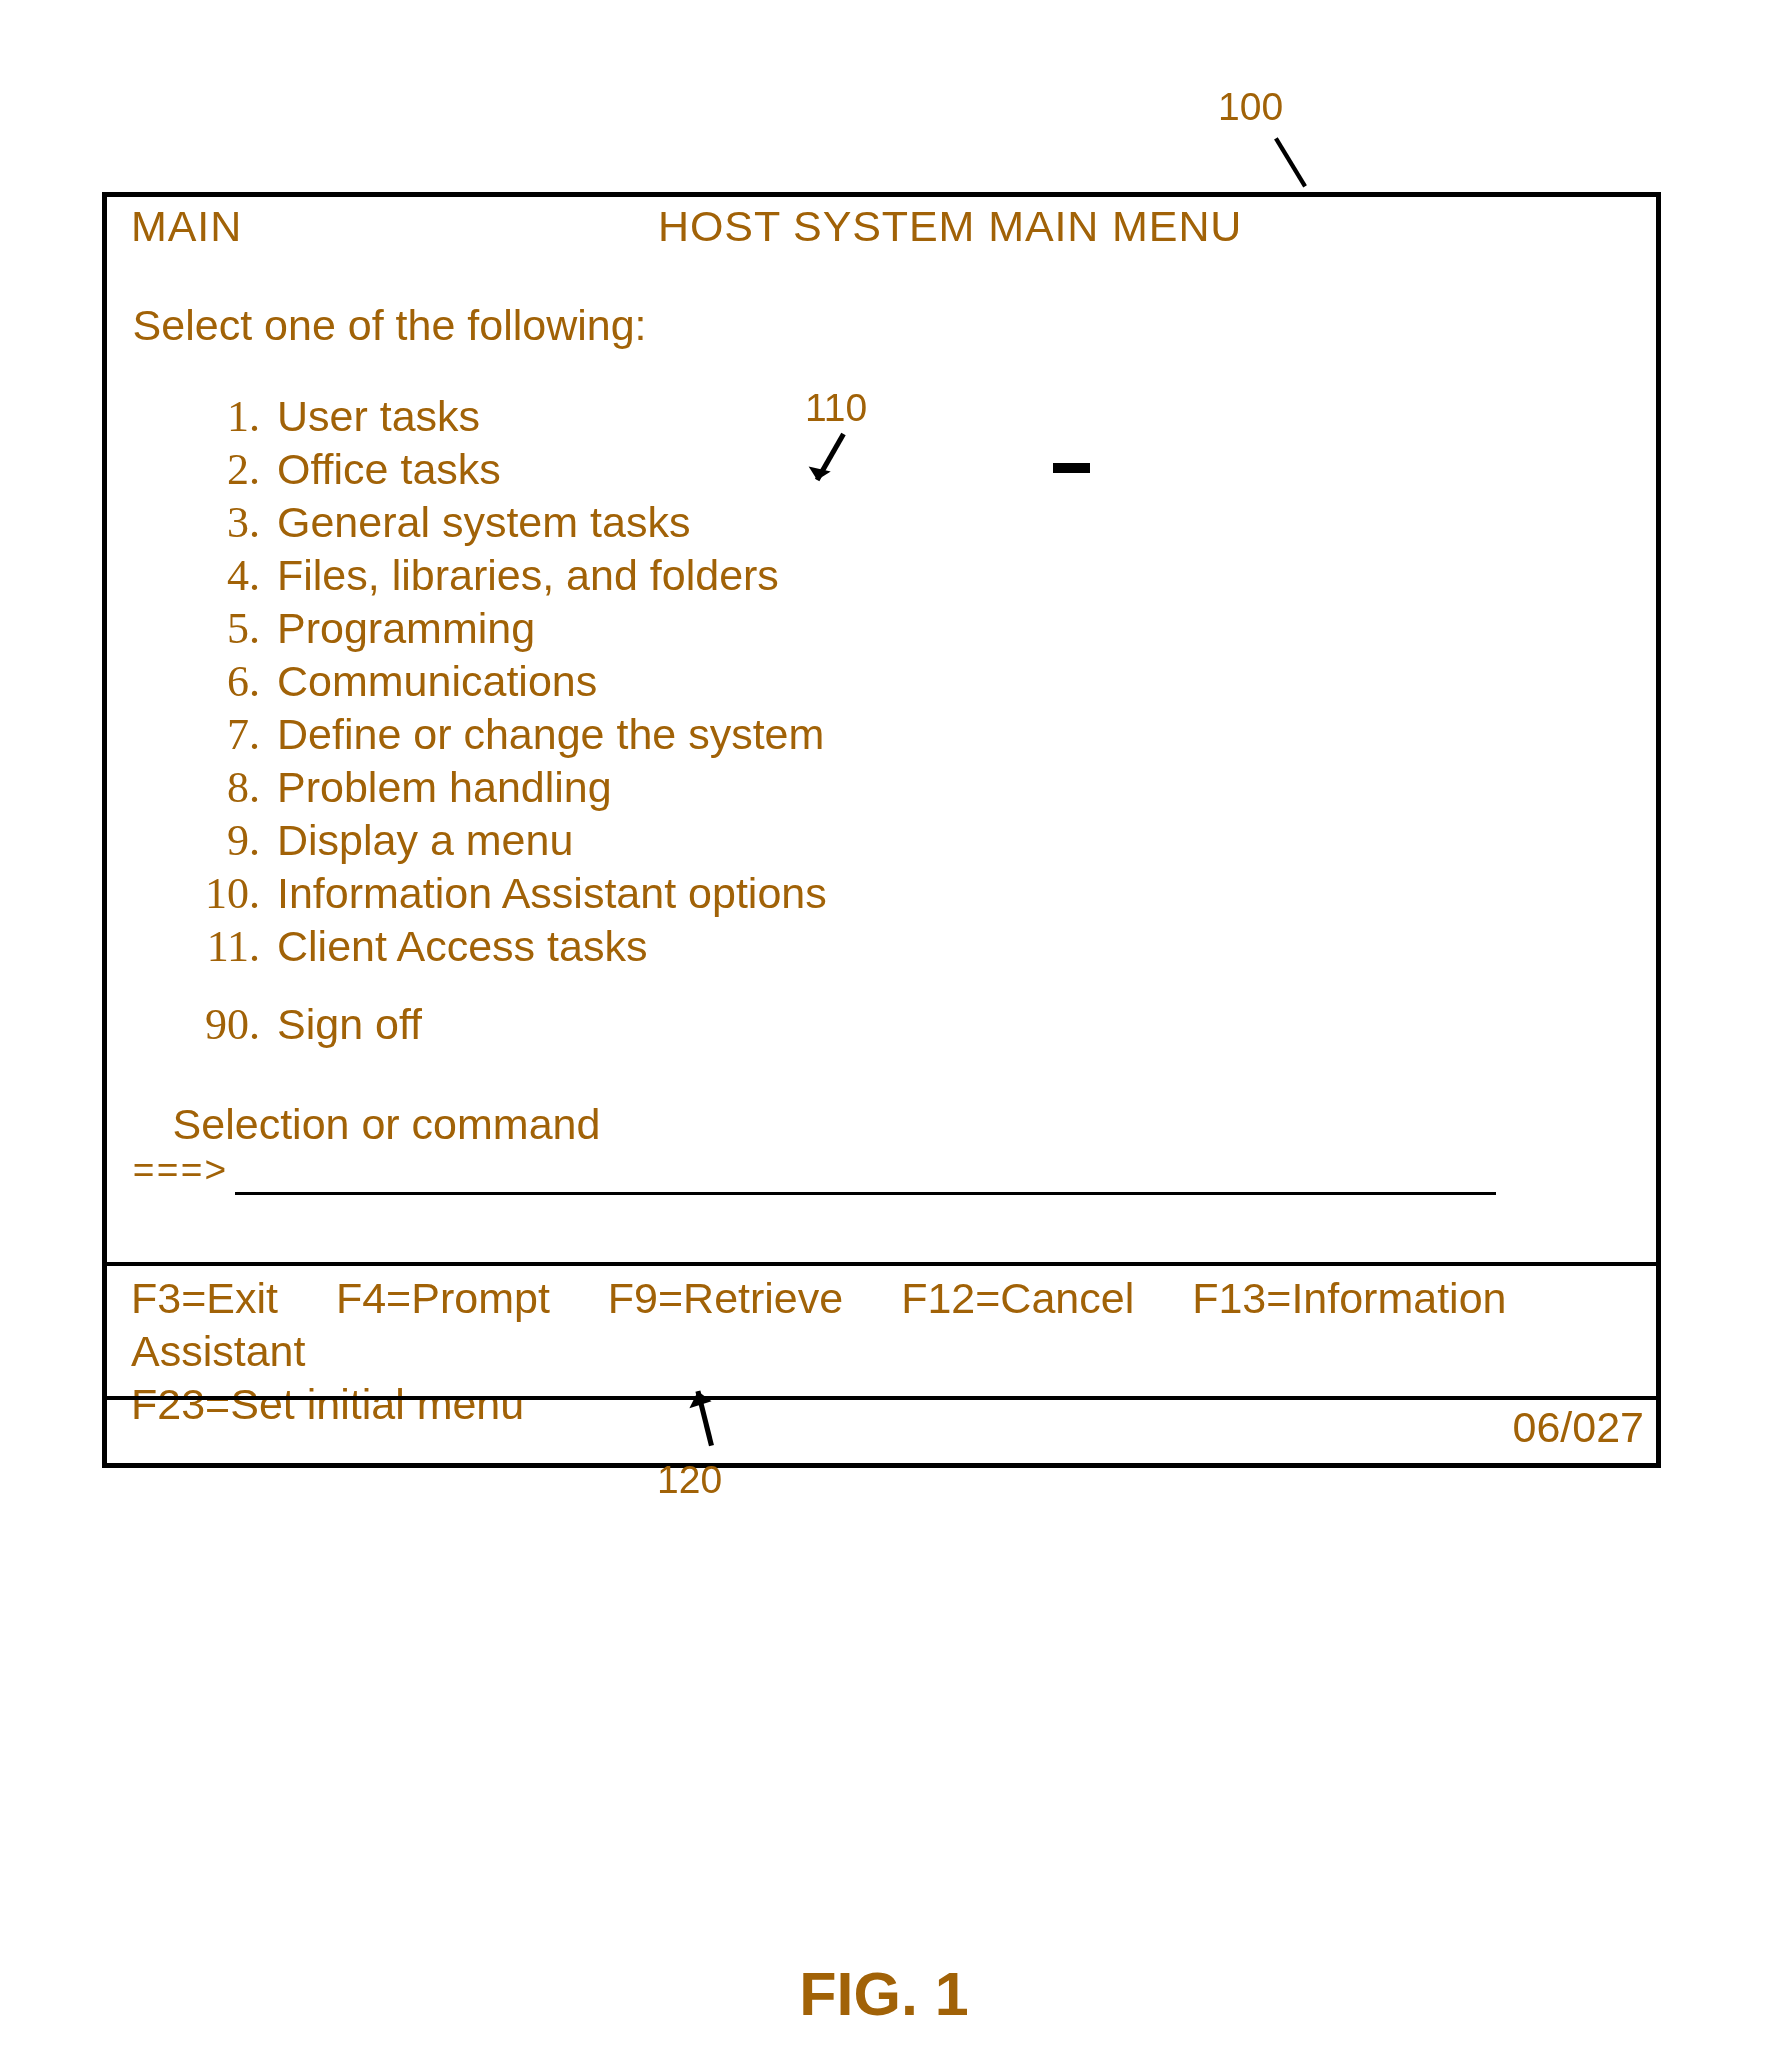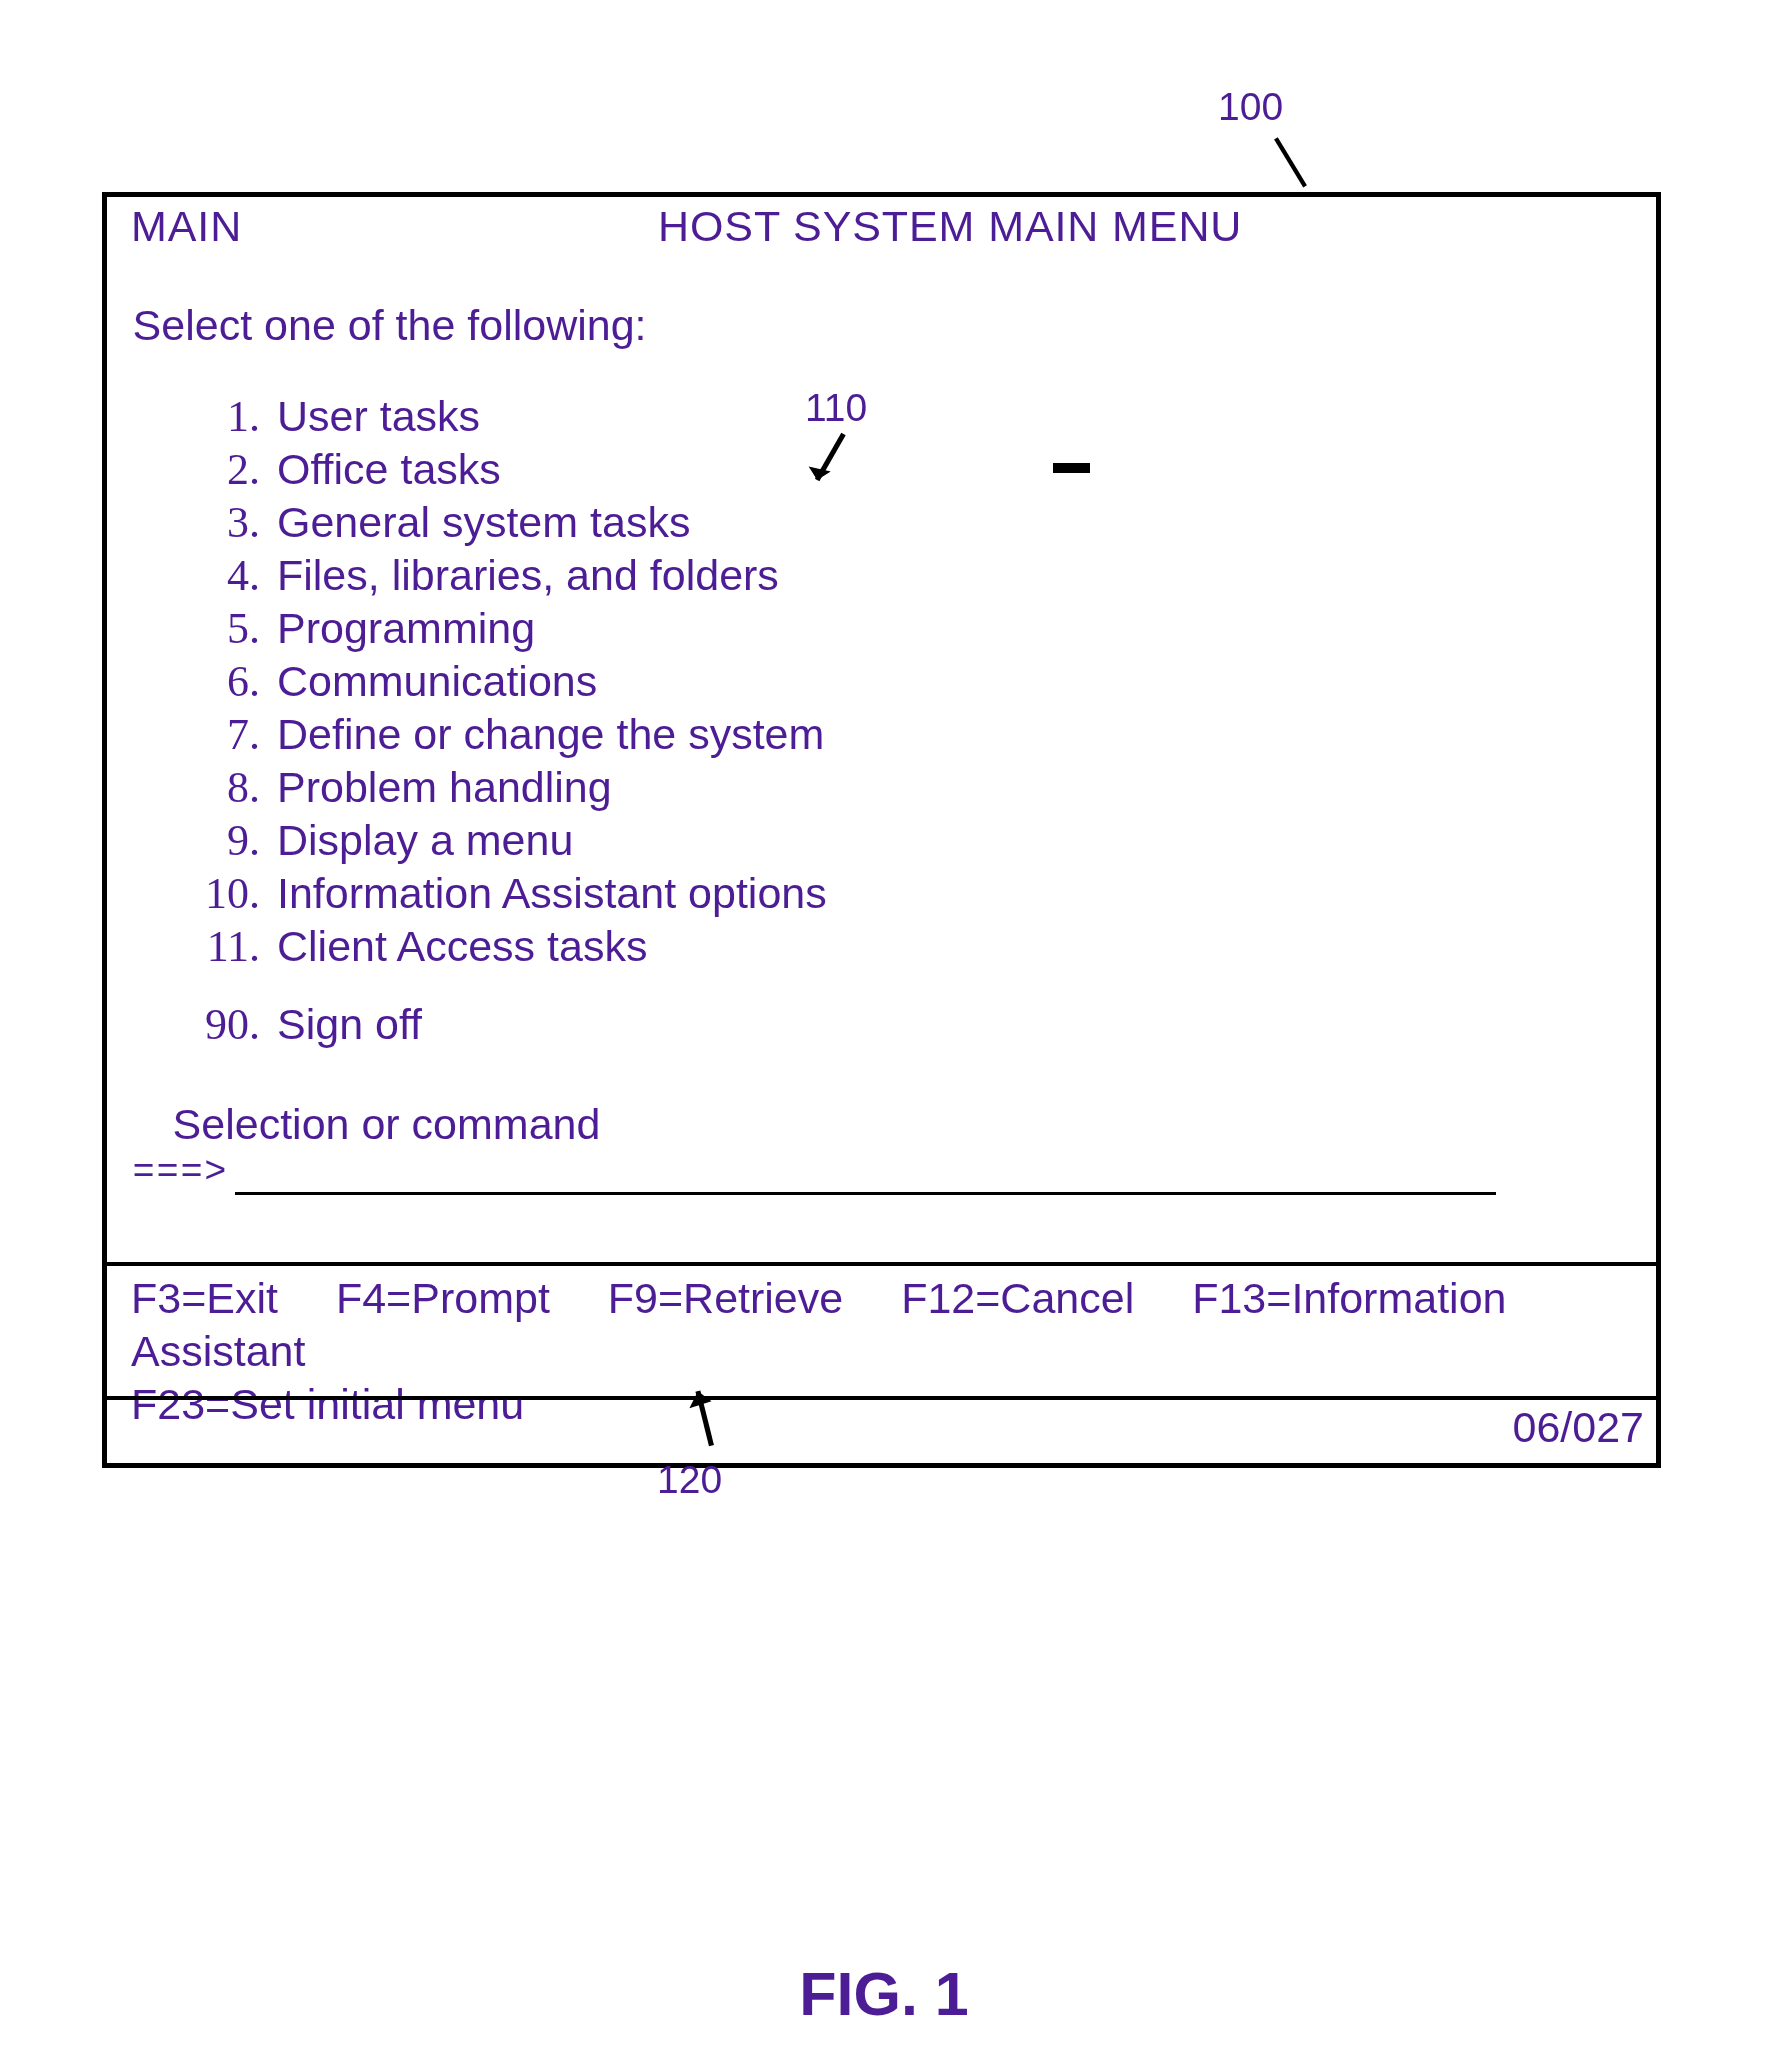--- a/index.html
+++ b/index.html
@@ -5,21 +5,21 @@
   html, body {
     margin: 0;
     padding: 0;
     background: #fff;
   }
   .page {
     position: relative;
     width: 1768px;
     height: 2071px;
     font-family: Arial, Helvetica, sans-serif;
-    color: #4c1d95;
+    color: #a16207;
   }
   .callout-100 {
     position: absolute;
     left: 1218px;
     top: 85px;
     font-size: 39px;
   }
   .callout-100-tick {
     position: absolute;
     left: 1269px;

